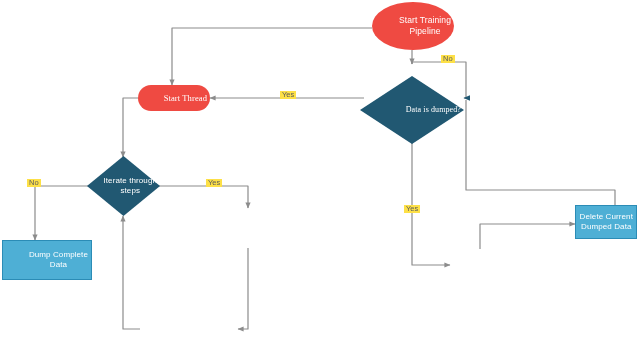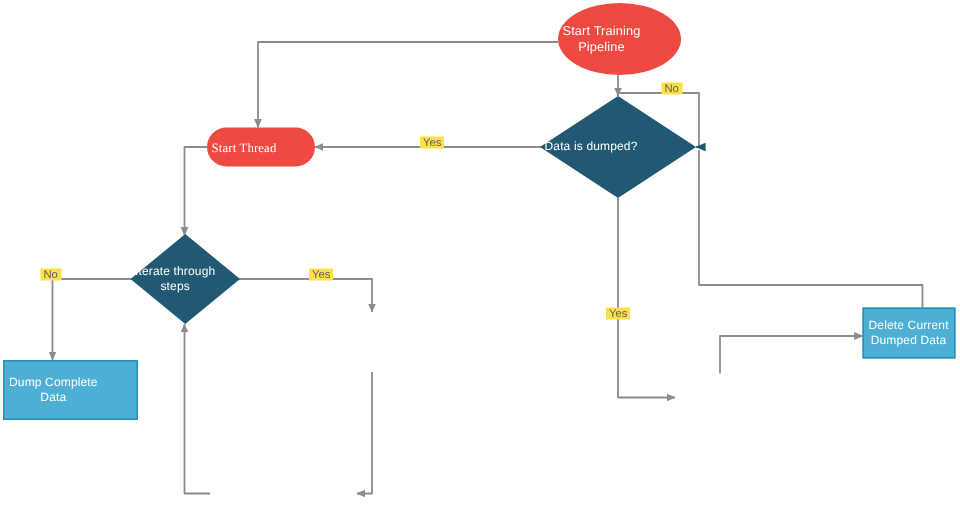--- a/index.html
+++ b/index.html
@@ -17,21 +17,21 @@
   }
   #edges{
     position:absolute;left:0;top:0;width:640px;height:351px;
     pointer-events:none;
   }
   .node{
     position:absolute;
     box-sizing:border-box;
     display:flex;
     align-items:center;
-    justify-content:flex-start;
+    justify-content:flex-end;
     text-align:center;
     color:#ffffff;
     line-height:1.25;
     letter-spacing:.1px;
   }
   .node .lbl{
     display:block;
     white-space:pre-line;
     padding:0 3px;
   }
@@ -116,21 +116,21 @@
       <path d="M615,205 L615,190 L466,190 L466,100"></path>
 
     </g>
   </svg>
 
   <div class="node term-ellipse" style="left:372px;top:2px;width:82px;height:48px;">
     <span class="lbl">Start  Training
 Pipeline</span>
   </div>
 
-  <div class="node decision" style="left:360px;top:64px;width:104px;height:68px;">
+  <div class="node decision" style="left:360px;top:76px;width:104px;height:68px;font-family:Liberation Serif, serif;">
     <span class="dshape"></span>
     <span class="lbl">Data is dumped?</span>
   </div>
 
   <div class="node term-stadium" style="left:138px;top:85px;width:72px;height:26px;">
     <span class="lbl">Start  Thread</span>
   </div>
 
   <div class="node decision" style="left:87px;top:156px;width:73px;height:60px;">
     <span class="dshape"></span>

